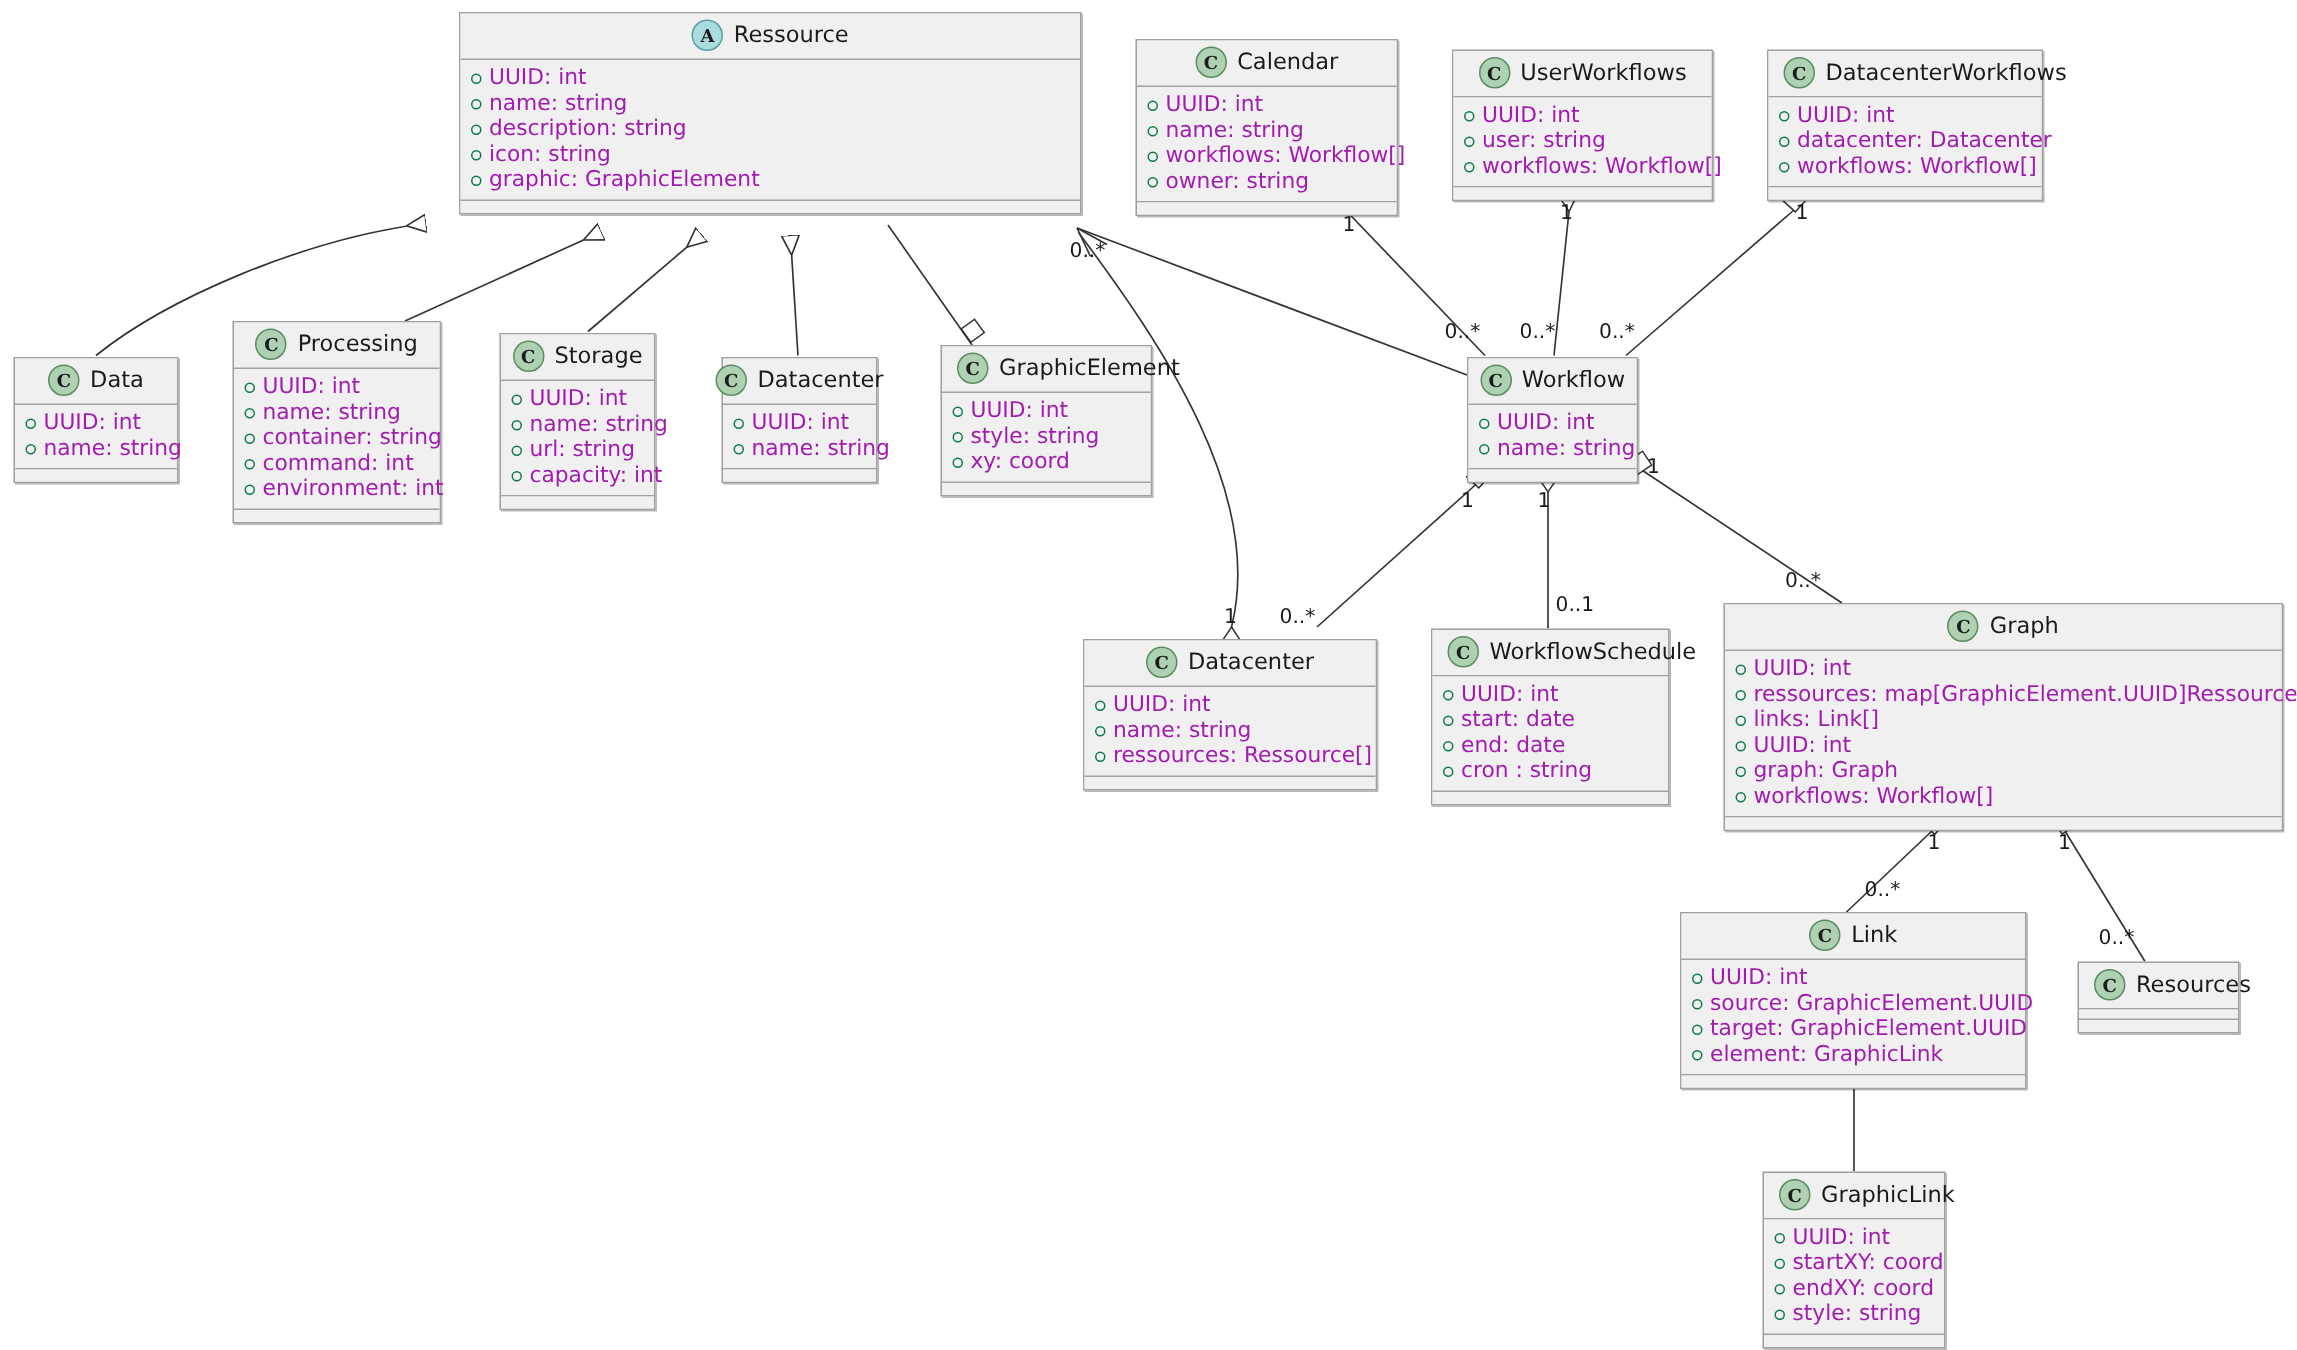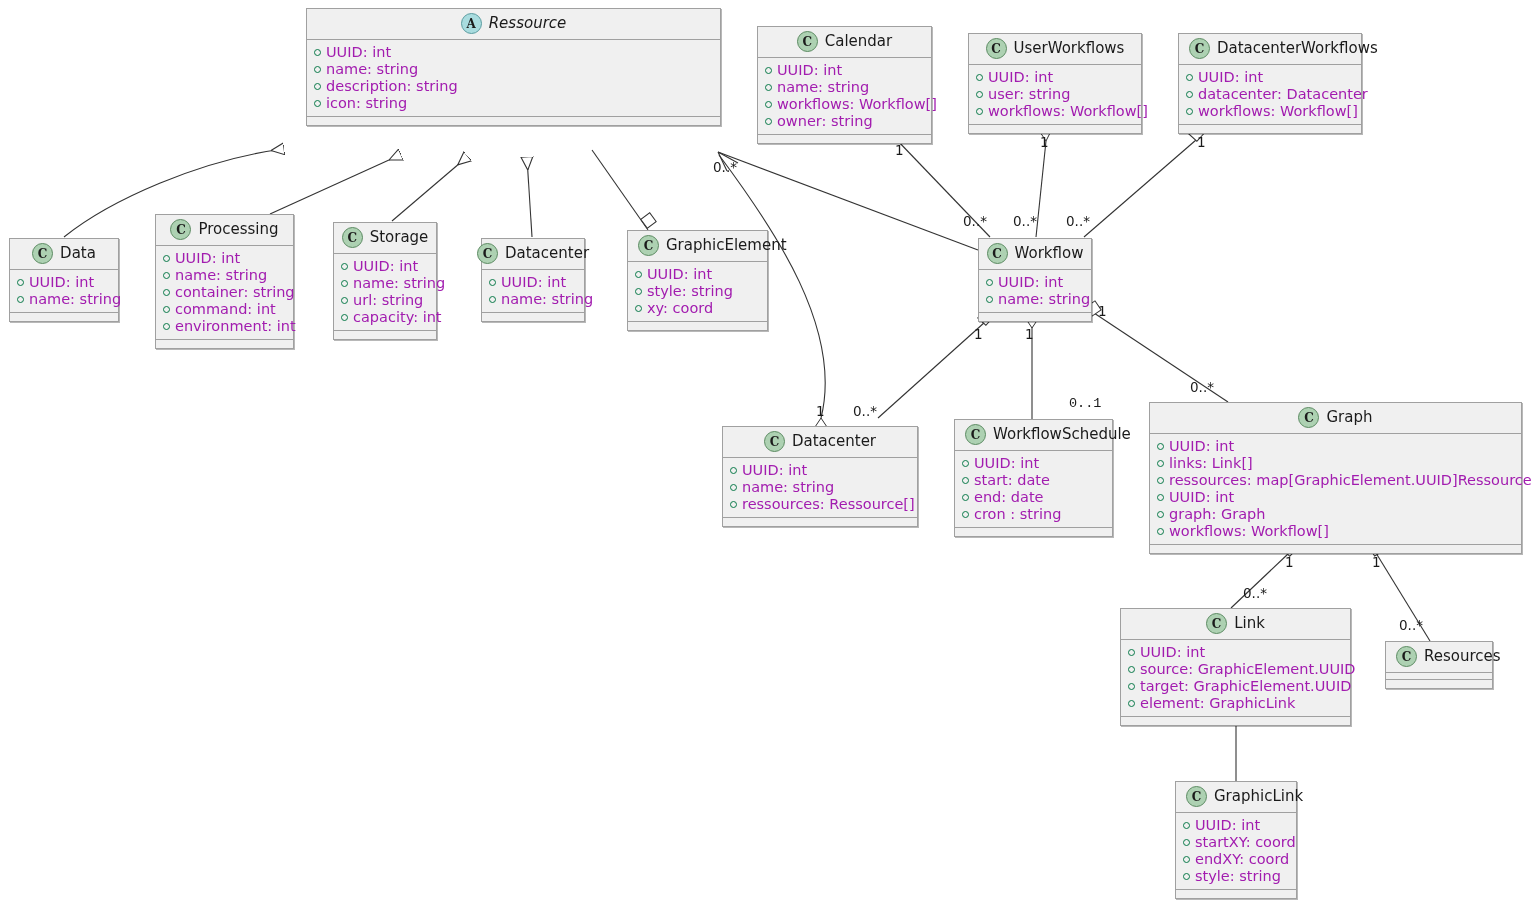--- a/index.html
+++ b/index.html
@@ -31,21 +31,21 @@
   .stereo{
     width:19px;height:19px;border-radius:50%;
     display:inline-flex;align-items:center;justify-content:center;
     font-size:12px;font-weight:bold;color:#1b1b1b;
     flex:0 0 auto;line-height:1;
     font-family:"DejaVu Serif",serif;
   }
   .stereo.c{background:#add1b2;border:1.3px solid #5c8b62;}
   .stereo.a{background:#a9dcdf;border:1.3px solid #5a9ca0;}
   .cname{font-size:15px;color:#1a1a1a;line-height:1;}
-  .cname.abstract{font-style:italic;text-align:center;}
+  .cname.abstract{text-align:center;}
   .uml-body{
     padding:4px 8px 4px 7px;
     background:#f0f0f0;
     border-bottom:1px solid #a0a0a0;
   }
   .uml-body.empty{padding:3px 8px;}
   .attr{
     font-size:14.5px;color:#a21caf;white-space:nowrap;
     line-height:17px;display:flex;align-items:center;gap:5px;
   }
@@ -133,20 +133,24 @@
             <span>name: string</span>
           </div>
           <div class="attr">
             <span class="vis"></span>
             <span>description: string</span>
           </div>
           <div class="attr">
             <span class="vis"></span>
             <span>icon: string</span>
           </div>
+          <div class="attr">
+            <span class="vis"></span>
+            <span>graphic: GraphicElement</span>
+          </div>
         </div>
         <div class="uml-foot"></div>
       </div>
       <div class="uml" style="left: 9px; top: 238px; width: 110px;">
         <div class="uml-header">
           <span class="stereo c">C</span>
           <span class="cname">Data</span>
         </div>
         <div class="uml-body">
           <div class="attr">
@@ -387,25 +391,25 @@
           <span class="stereo c">C</span>
           <span class="cname">Graph</span>
         </div>
         <div class="uml-body">
           <div class="attr">
             <span class="vis"></span>
             <span>UUID: int</span>
           </div>
           <div class="attr">
             <span class="vis"></span>
+            <span>ressources: map[GraphicElement.UUID]Ressource</span>
+          </div>
+          <div class="attr">
+            <span class="vis"></span>
             <span>links: Link[]</span>
-          </div>
-          <div class="attr">
-            <span class="vis"></span>
-            <span>ressources: map[GraphicElement.UUID]Ressource</span>
           </div>
           <div class="attr">
             <span class="vis"></span>
             <span>UUID: int</span>
           </div>
           <div class="attr">
             <span class="vis"></span>
             <span>graph: Graph</span>
           </div>
           <div class="attr">
@@ -481,21 +485,21 @@
       <div class="mult" style="left: 1040px; top: 136px;">1</div>
       <div class="mult" style="left: 1197px; top: 136px;">1</div>
       <div class="mult" style="left: 963px; top: 215px;">0..*</div>
       <div class="mult" style="left: 1013px; top: 215px;">0..*</div>
       <div class="mult" style="left: 1066px; top: 215px;">0..*</div>
       <div class="mult" style="left: 974px; top: 328px;">1</div>
       <div class="mult" style="left: 1025px; top: 328px;">1</div>
       <div class="mult" style="left: 1098px; top: 305px;">1</div>
       <div class="mult" style="left: 816px; top: 405px;">1</div>
       <div class="mult" style="left: 853px; top: 405px;">0..*</div>
-      <div class="mult" style="left: 1069px; top: 397px; font-family: Liberation Mono, monospace;">0..1</div>
+      <div class="mult" style="left: 1037px; top: 397px;">0..1</div>
       <div class="mult" style="left: 1190px; top: 381px;">0..*</div>
       <div class="mult" style="left: 1285px; top: 556px;">1</div>
       <div class="mult" style="left: 1243px; top: 587px;">0..*</div>
       <div class="mult" style="left: 1372px; top: 556px;">1</div>
       <div class="mult" style="left: 1399px; top: 619px;">0..*</div>
     </div>
 
 </div>
 
 </body></html>

